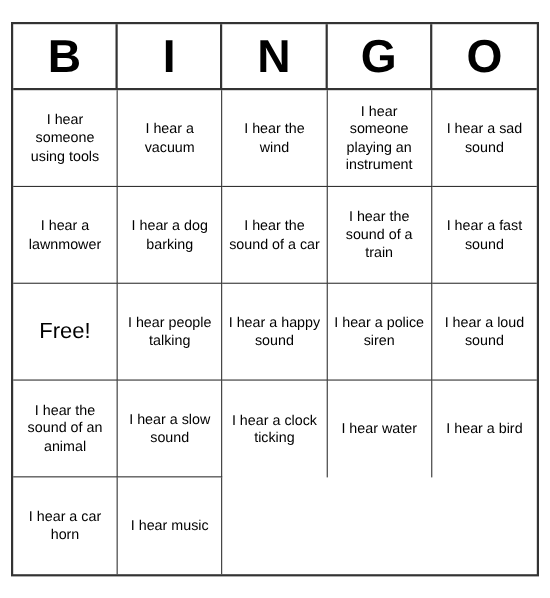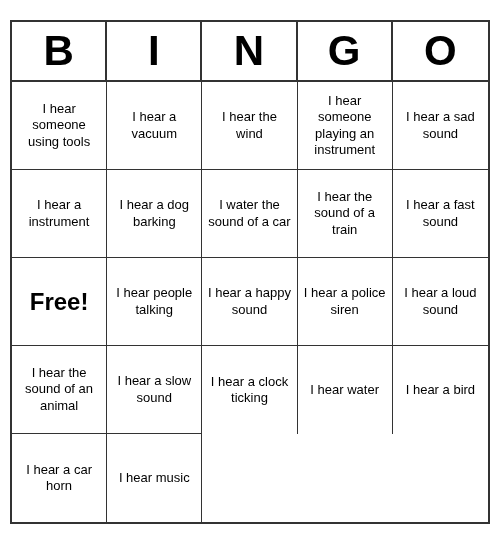--- a/index.html
+++ b/index.html
@@ -42,44 +42,44 @@
       align-items: center;
       justify-content: center;
       text-align: center;
       padding: 4px 5px;
       font-size: 13px;
       line-height: 1.25;
     }
     .bingo-cell:nth-child(5n) { border-right: none; }
     .bingo-cell:nth-last-child(-n+5) { border-bottom: none; }
     .bingo-cell.free {
-      font-size: 24px;
-      font-weight: bold;
+      font-size: 20px;
+      font-weight: normal;
     }
   </style>
 </head>
 <body>
 
 <div class="bingo-card">
   <div class="bingo-header">
   <div class="bingo-letter">B</div>
       <div class="bingo-letter">I</div>
       <div class="bingo-letter">N</div>
       <div class="bingo-letter">G</div>
       <div class="bingo-letter">O</div>
     </div>
   <div class="bingo-grid">
   <div class="bingo-cell">I hear someone using tools</div>
       <div class="bingo-cell">I hear a vacuum</div>
       <div class="bingo-cell">I hear the wind</div>
       <div class="bingo-cell">I hear someone playing an instrument</div>
       <div class="bingo-cell">I hear a sad sound</div>
-      <div class="bingo-cell">I hear a instrument</div>
+      <div class="bingo-cell">I hear a lawnmower</div>
       <div class="bingo-cell">I hear a dog barking</div>
-      <div class="bingo-cell">I water the sound of a car</div>
+      <div class="bingo-cell">I hear the sound of a car</div>
       <div class="bingo-cell">I hear the sound of a train</div>
       <div class="bingo-cell">I hear a fast sound</div>
       <div class="bingo-cell free">Free!</div>
       <div class="bingo-cell">I hear people talking</div>
       <div class="bingo-cell">I hear a happy sound</div>
       <div class="bingo-cell">I hear a police siren</div>
       <div class="bingo-cell">I hear a loud sound</div>
       <div class="bingo-cell">I hear the sound of an animal</div>
       <div class="bingo-cell">I hear a slow sound</div>
       <div class="bingo-cell">I hear a clock ticking</div>

